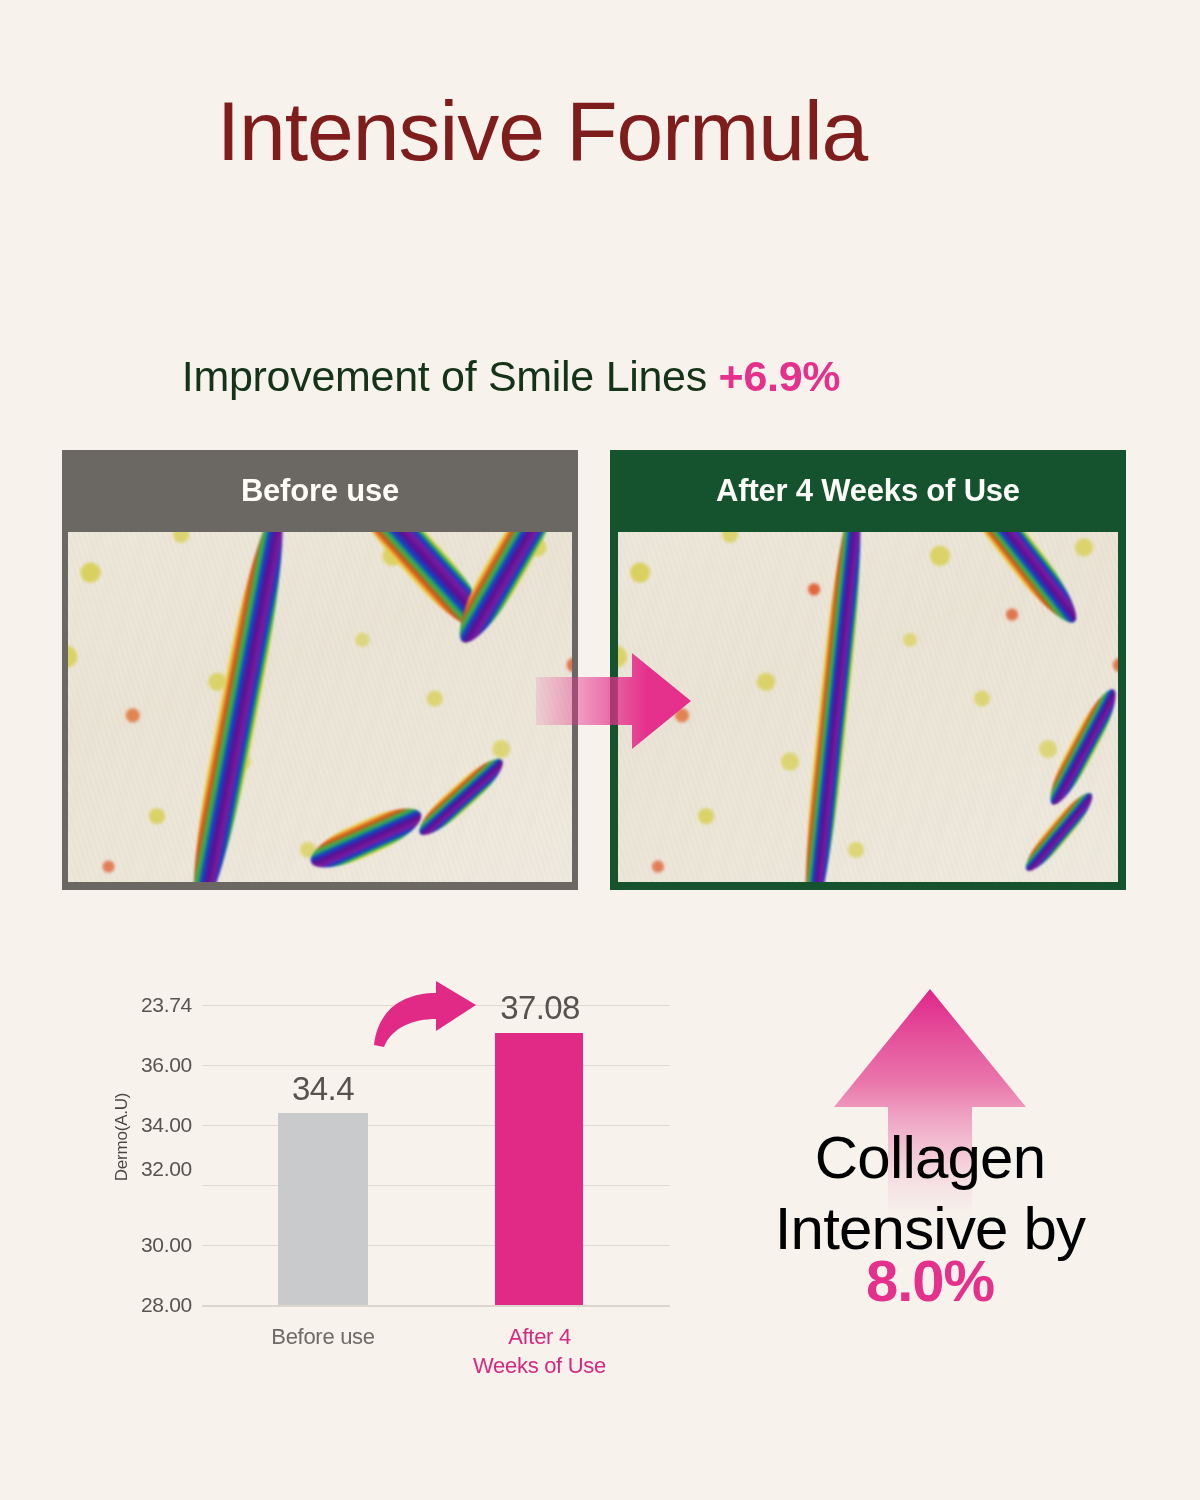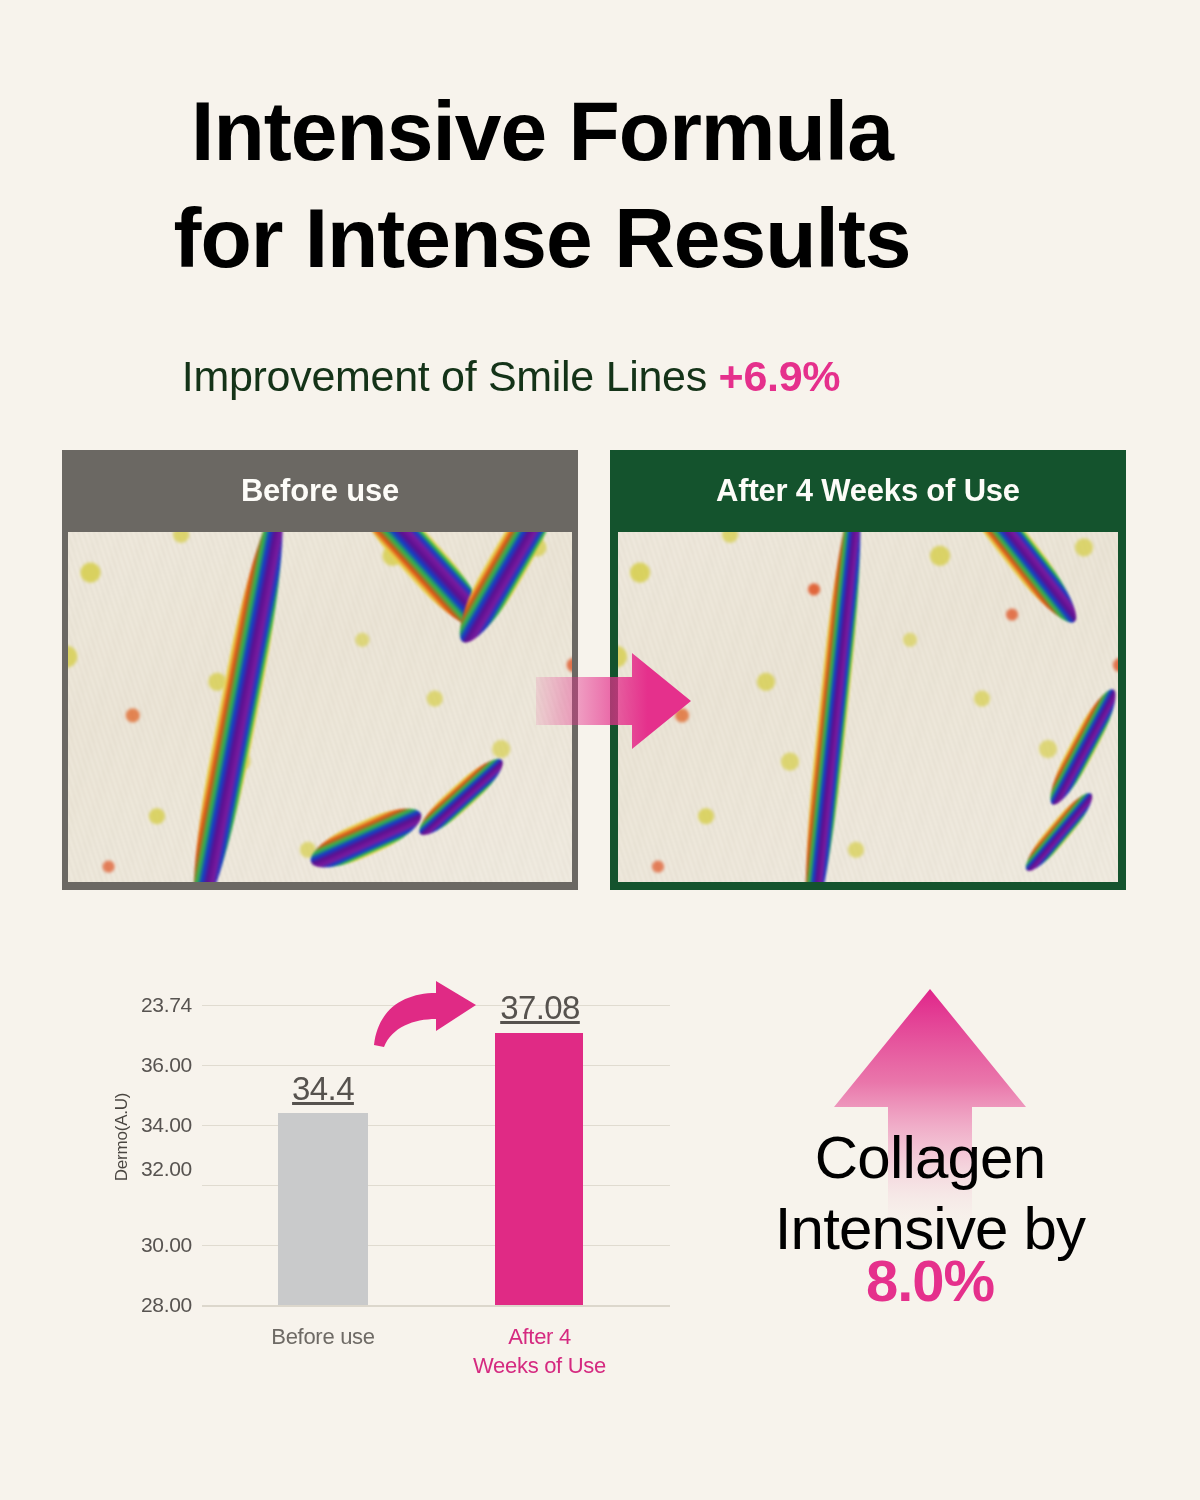--- a/index.html
+++ b/index.html
@@ -19,23 +19,23 @@
     background: #f7f3ec;
   }
 
   
   .headline {
     position: absolute;
     top: 78px;
     left: 0;
     width: 1084px;
     text-align: center;
-    color: #000000;
+    color: #7f1d1d;
     font-size: 84px;
-    font-weight: 700;
+    font-weight: 400;
     line-height: 1.27;
     letter-spacing: -1px;
   }
   .headline-line { display: block; }
 
   
   .subtitle {
     position: absolute;
     top: 352px;
     left: 0;
@@ -201,21 +201,20 @@
   }
   .bar-before { background: #c9cacb; }
   .bar-after  { background: #e02a85; }
 
   .bar-value {
     position: absolute;
     text-align: center;
     font-size: 33px;
     color: #56524e;
     letter-spacing: -0.6px;
-    text-decoration: underline;
   }
   .bar-value.after { color: #56524e; }
 
   .bar-label {
     position: absolute;
     text-align: center;
     font-size: 22px;
     line-height: 1.3;
     letter-spacing: -0.3px;
   }
@@ -268,21 +267,20 @@
     letter-spacing: -1px;
   }
 </style>
 </head>
 <body>
 
 <div class="page">
 
   <h1 class="headline">
     <span class="headline-line">Intensive Formula</span>
-    <span class="headline-line">for Intense Results</span>
   </h1>
 
   <div class="subtitle">
     <span>Improvement of Smile Lines </span><span class="pct">+6.9%</span>
   </div>
 
   <div class="compare">
 
     <div class="panel panel-before">
       <div class="panel-title">Before use</div>

